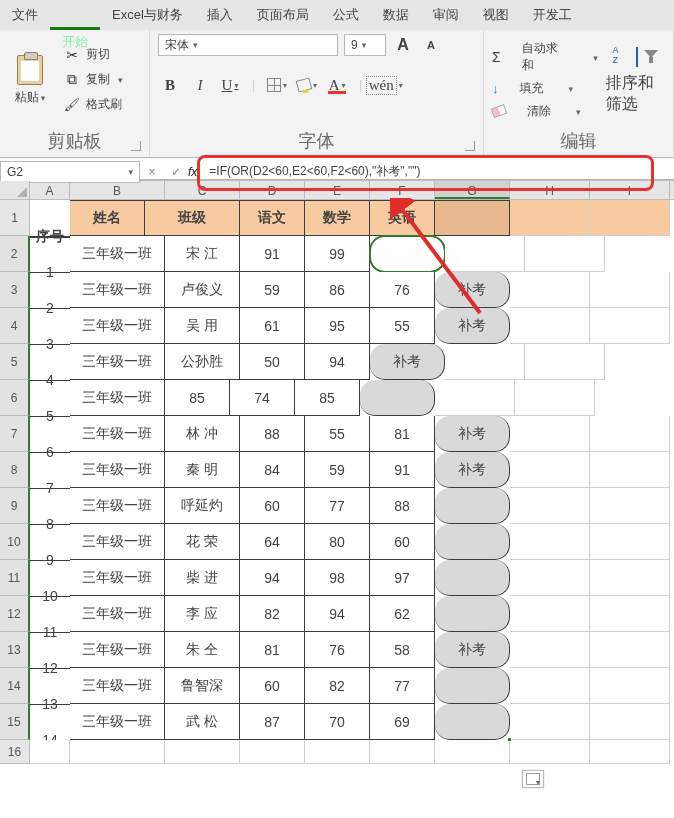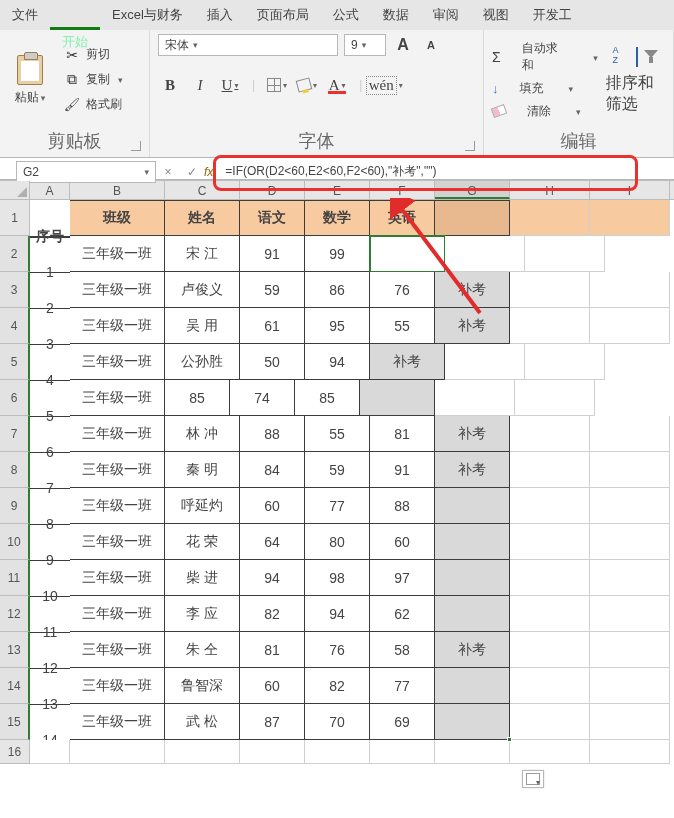--- a/index.html
+++ b/index.html
@@ -182,41 +182,41 @@
     width: 60px;
     gap: 4px;
   }
 
   
   .fxrow {
     display: flex;
     align-items: center;
     height: 16px;
     border-bottom: 1px solid var(--border-dark);
-    padding: 0 16px;
+    padding: 0 0;
     margin-top: 6px;
     position: relative;
   }
   .namebox {
     width: 140px;
     height: 22px;
     border: 1px solid var(--border-dark);
     background: #fff;
     padding: 0 6px;
     display: flex;
     align-items: center;
     justify-content: space-between;
   }
   .namebox .dd { font-size: 9px; color: #666; }
   .fx-sep {
     width: 24px; text-align: center; color: #888;
   }
   .fxlabel {
     font-style: italic;
-    color: #a16207;
+    color: #0f172a;
     margin-right: 6px;
   }
   .formula-box {
     position: relative;
     flex: 1;
   }
   .formula-callout {
     position: absolute;
     left: -6px; top: -8px; right: 20px;
     height: 36px;
@@ -290,21 +290,21 @@
     justify-content: center;
     font-size: 14px;
     background: #fff;
   }
   .grid-row .cell.bordered {
     border-right: 1px solid var(--cell-border);
     border-bottom: 1px solid var(--cell-border);
   }
   .grid-row .cell.bordered.first { border-left: 1px solid var(--cell-border); margin-top: 36px; }
   .grid-row.header-row .cell.bordered { border-top: 1px solid var(--cell-border); }
-  .cell.g-col { background: var(--select-fill); }
+  .cell.g-col { background: var(--select-fill); border-radius: 15px; }
   .cell.g-col.active {
     background: #ffffff;
     outline: 2px solid #2f7d32;
     outline-offset: -1px;
   }
   .cell.blank { background: #fff; }
   .w-a { width: 40px; }  
   .w-b { width: 95px; }  
   .w-c { width: 75px; }  
   .w-d, .w-e, .w-f { width: 65px; }
@@ -582,22 +582,22 @@
       <div class="colhdr w-g sel">G</div>
       <div class="colhdr w-h">H</div>
       <div class="colhdr w-i">I</div>
     </div>
 </div>
 
 <div class="grid-scroll" id="grid" style="position: relative;">
     <div class="grid-row header-row">
       <div class="rowhdr">1</div>
       <div class="cell w-a bordered first">序号</div>
+      <div class="cell w-c bordered">姓名</div>
       <div class="cell w-b bordered">班级</div>
-      <div class="cell w-c bordered">姓名</div>
       <div class="cell w-d bordered">语文</div>
       <div class="cell w-e bordered">数学</div>
       <div class="cell w-f bordered">英语</div>
       <div class="cell w-g bordered in-selcol"></div>
       <div class="cell w-h blank"></div>
       <div class="cell w-i blank"></div>
     </div>
     <div class="grid-row">
       <div class="rowhdr sel">2</div>
       <div class="cell w-a bordered first">1</div>

